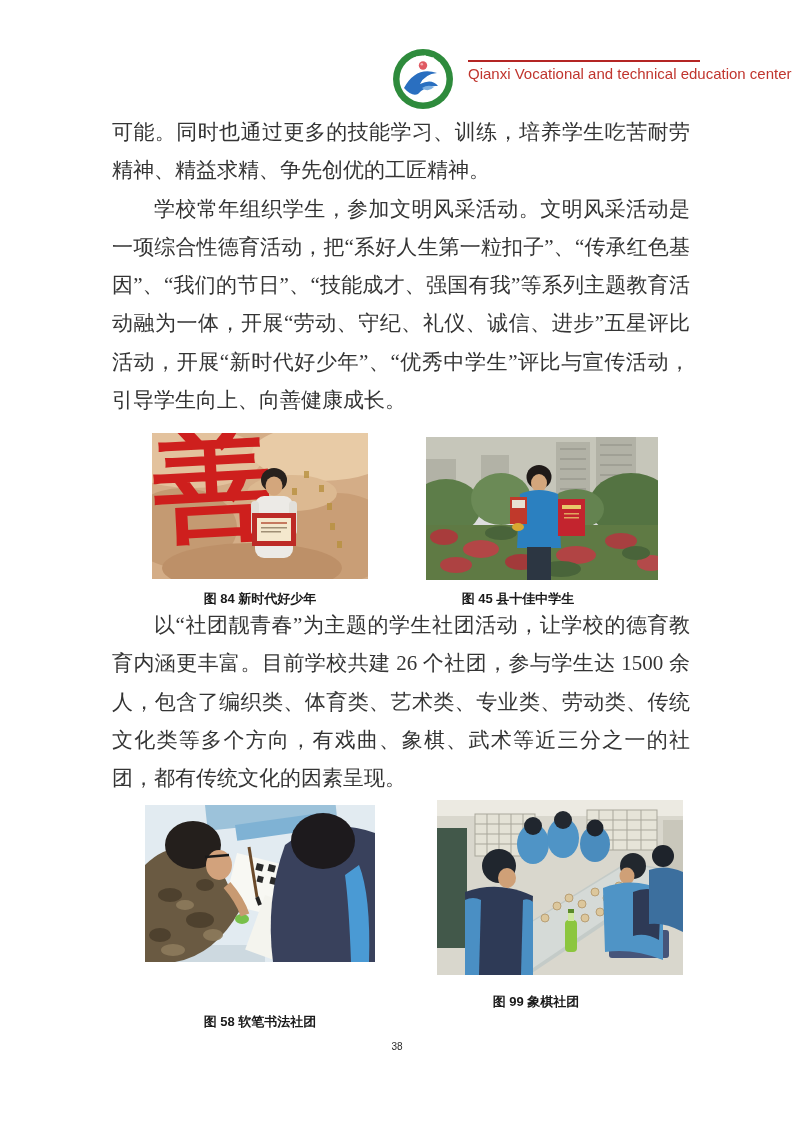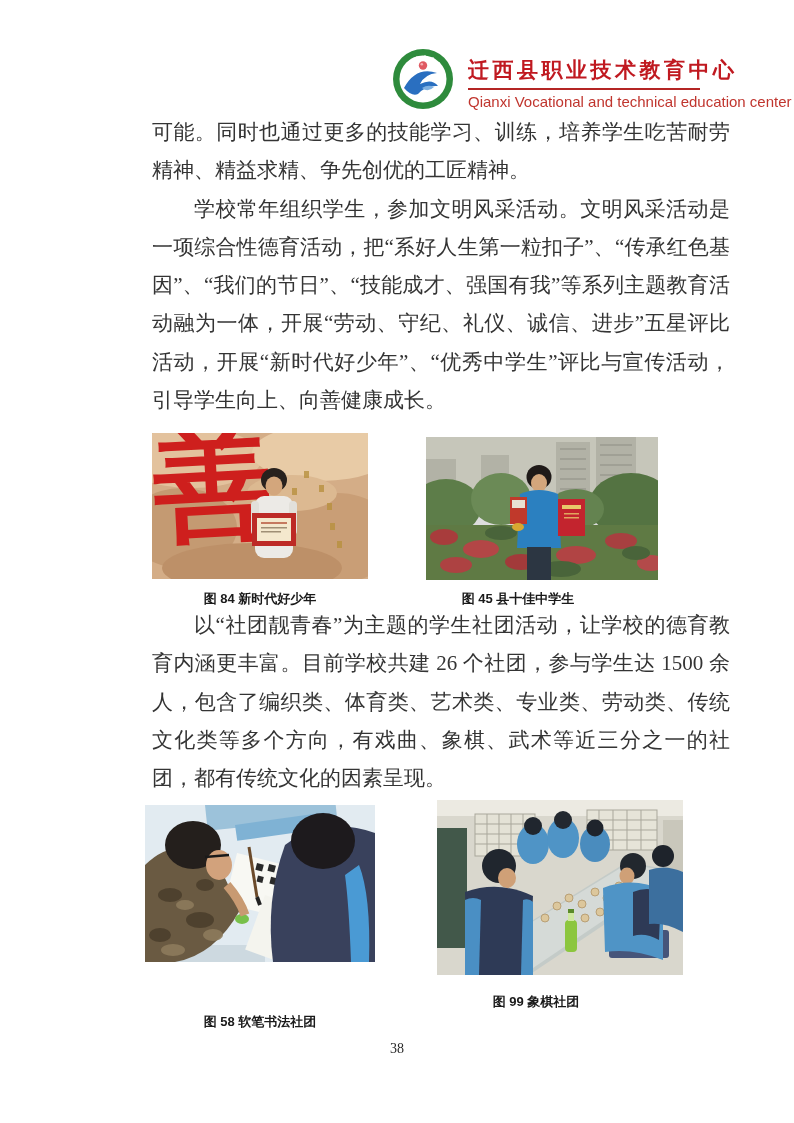--- a/index.html
+++ b/index.html
@@ -27,21 +27,20 @@
     font-size:15px; color:#c0352e; margin-top:3px;
     text-align:right; width:232px; white-space:nowrap;
     font-family:"Liberation Sans", sans-serif;
   }
 
   
   .textblock {
     position:absolute; left:112px; width:578px;
     font-size:21px; line-height:38.3px; color:#343434;
     text-align:justify;
-    margin-left:40px;
   }
   .textblock p { text-align:justify; }
   .textblock p.indent { text-indent:2em; }
   #textblock-1 { top:113px; }
   #textblock-2 { top:606px; }
 
   
   .photo { position:absolute; overflow:hidden; background:#ddd; }
   #photo-fig56 { left:152px; top:433px; width:216px; height:146px; }
   #photo-fig57 { left:426px; top:437px; width:232px; height:143px; }
@@ -55,22 +54,22 @@
     white-space:nowrap;
   }
   #caption-fig56 { left:152px; width:216px; top:590px; }
   #caption-fig57 { left:402px; width:232px; top:590px; }
   #caption-fig58 { left:145px; width:230px; top:993px;margin-top:20px; }
   #caption-fig59 { left:413px; width:246px; top:993px; }
 
   
   .page-number {
     position:absolute; left:0; width:794px; top:1041px;
-    text-align:center; font-size:14px; color:#2a2a2a;
-    font-family:Liberation Serif, serif;
+    text-align:center; font-size:10px; color:#2a2a2a;
+    font-family:Liberation Sans, sans-serif;
   }
 </style>
 </head>
 <body>
 
 <div class="page">
 
   <div class="header">
     <div class="logo-wrap">
       <svg viewBox="0 0 62 62">
@@ -88,21 +87,20 @@
         </g>
 
         <path d="M12 40 Q 24 18 45 25 Q 33 26 28 36 Q 40 30 46 38 Q 34 37 26 46 Q 20 49 12 40 Z" fill="#2a6fc0"></path>
         <path d="M30 40 q 6 -4 12 -1 q -6 6 -12 1 Z" fill="#7fb0e0"></path>
 
         <circle cx="31" cy="17.5" r="4.2" fill="#e05a62"></circle>
         <circle cx="29.8" cy="16.3" r="1.3" fill="#f4b0b4"></circle>
       </svg>
     </div>
     <div class="header-text">
-      <div class="title-cn">迁西县职业技术教育中心</div>
       <div class="header-rule"></div>
       <div class="title-en">Qianxi Vocational and technical education center</div>
     </div>
   </div>
 
   <div class="textblock" id="textblock-1">
     <p>可能。同时也通过更多的技能学习、训练，培养学生吃苦耐劳精神、精益求精、争先创优的工匠精神。</p>
     <p class="indent">学校常年组织学生，参加文明风采活动。文明风采活动是一项综合性德育活动，把“系好人生第一粒扣子”、“传承红色基因”、“我们的节日”、“技能成才、强国有我”等系列主题教育活动融为一体，开展“劳动、守纪、礼仪、诚信、进步”五星评比活动，开展“新时代好少年”、“优秀中学生”评比与宣传活动，引导学生向上、向善健康成长。</p>
   </div>
 

